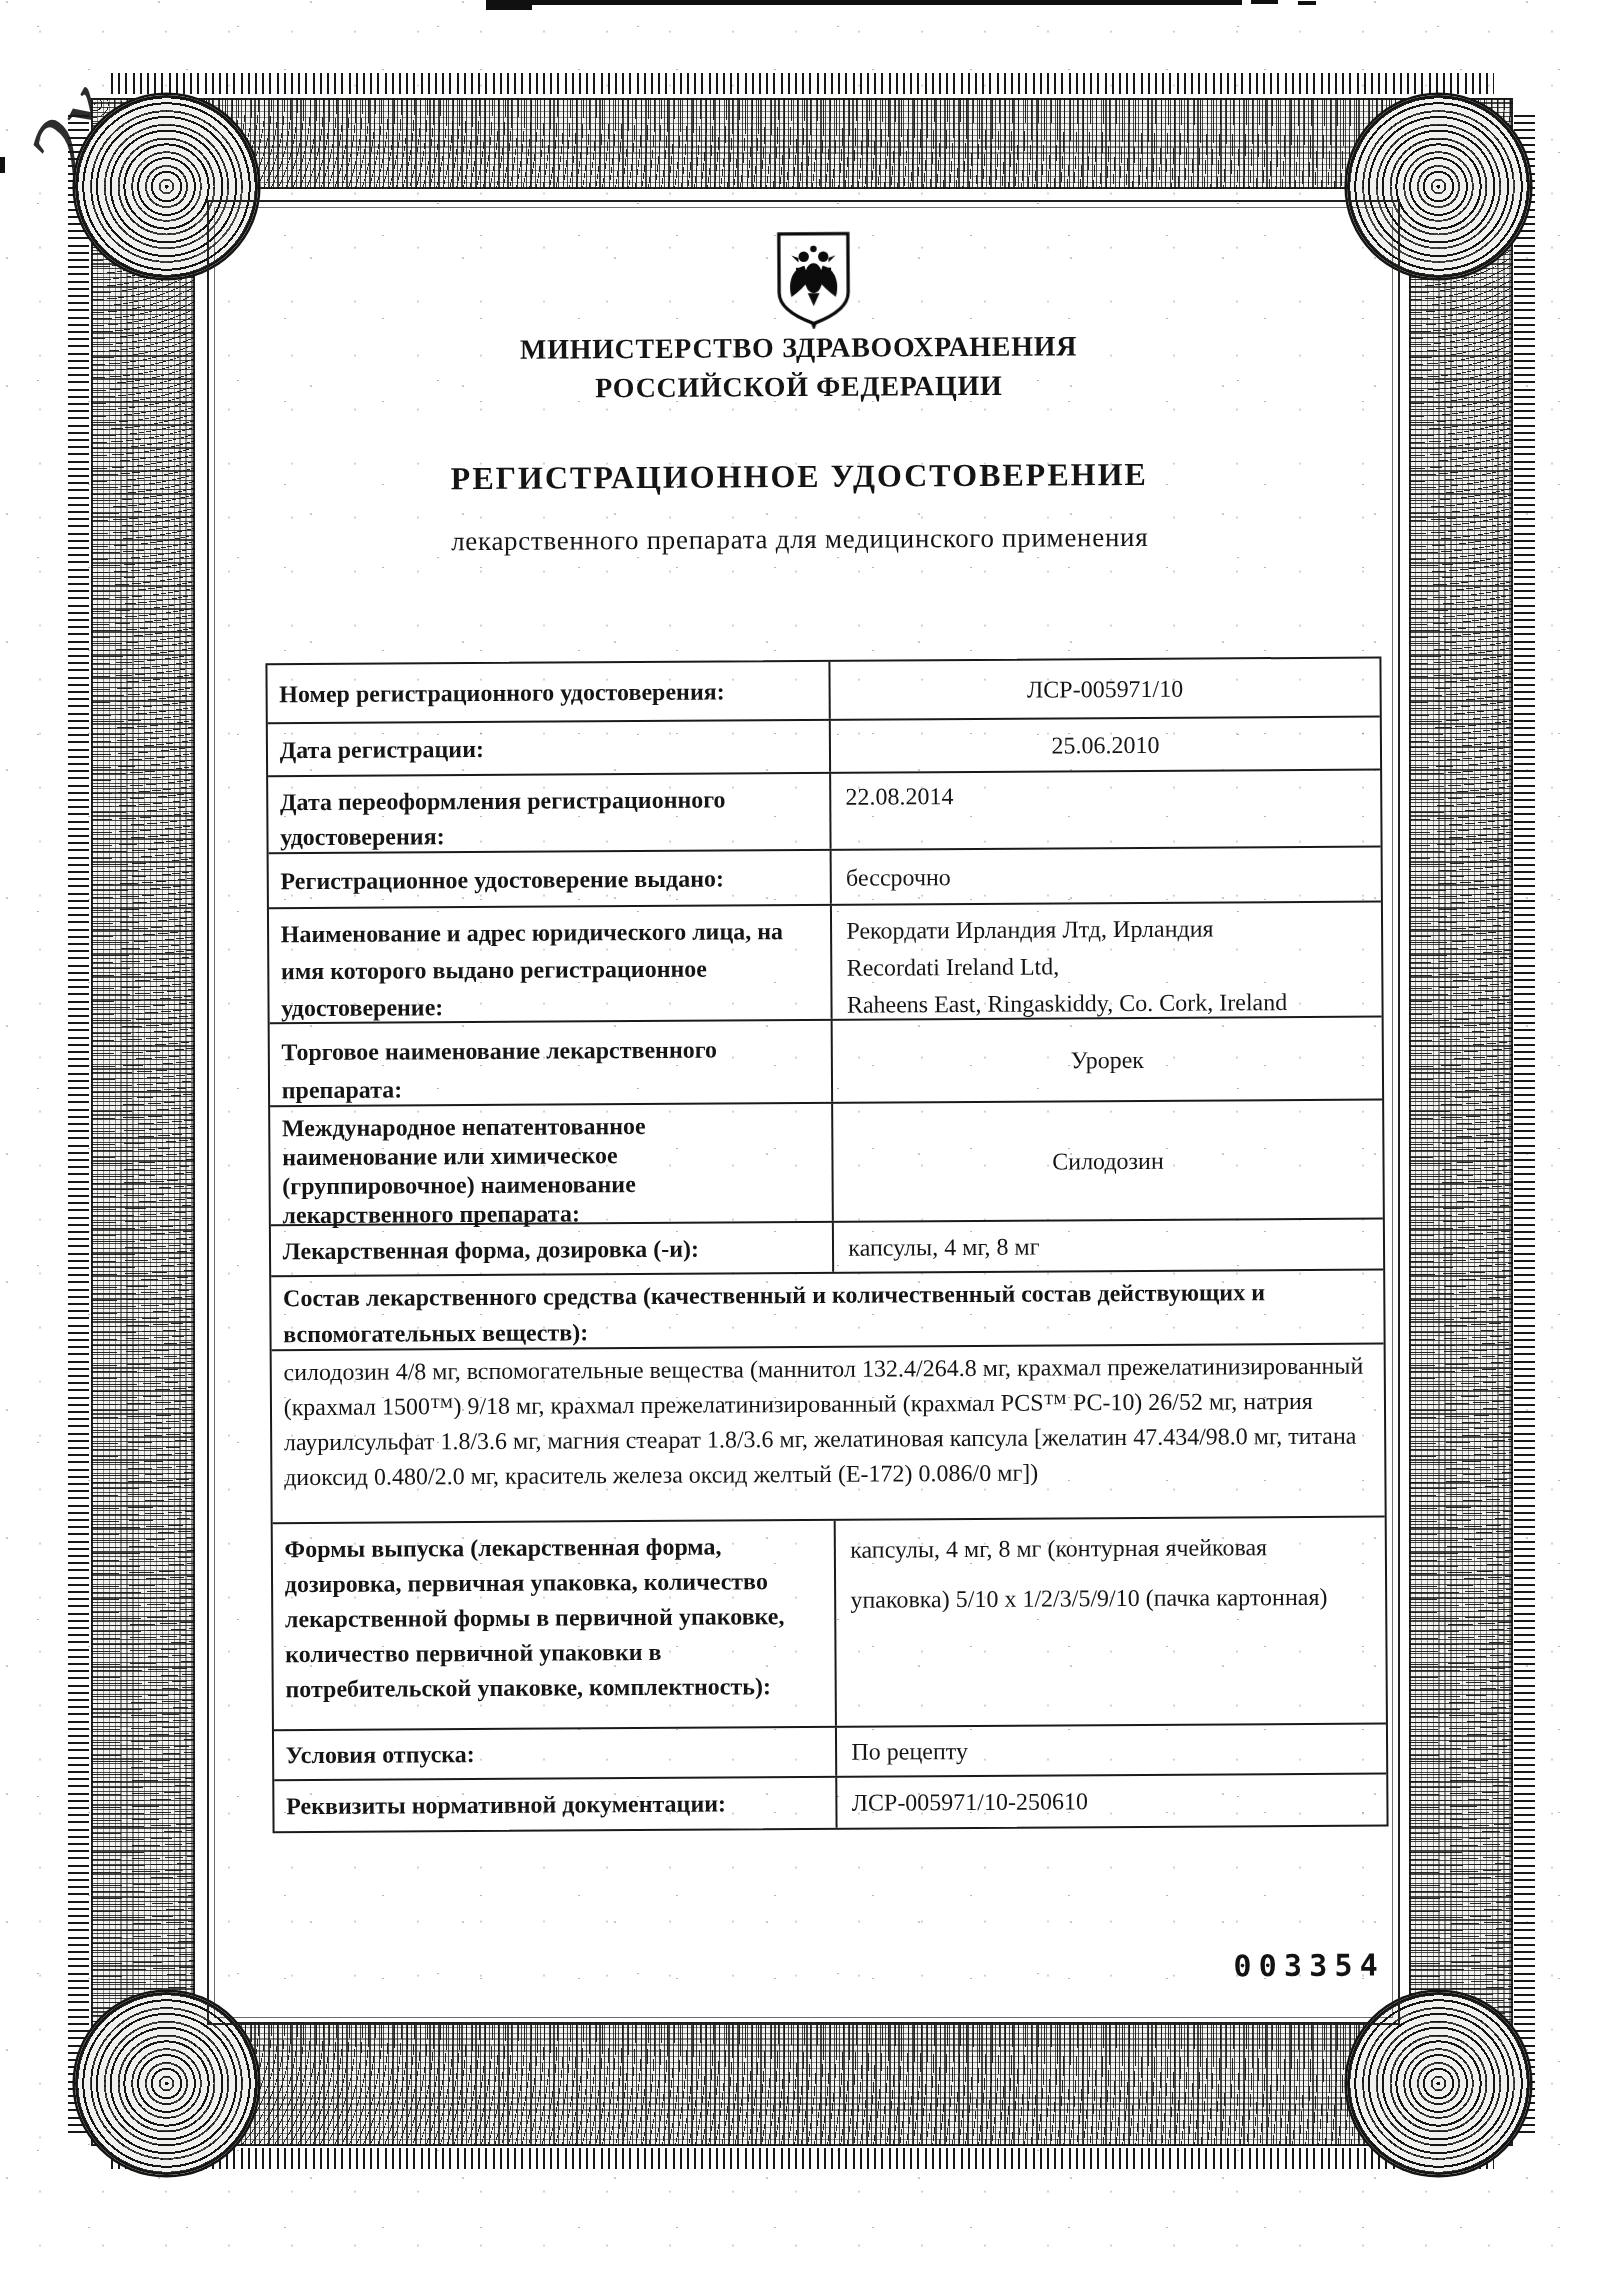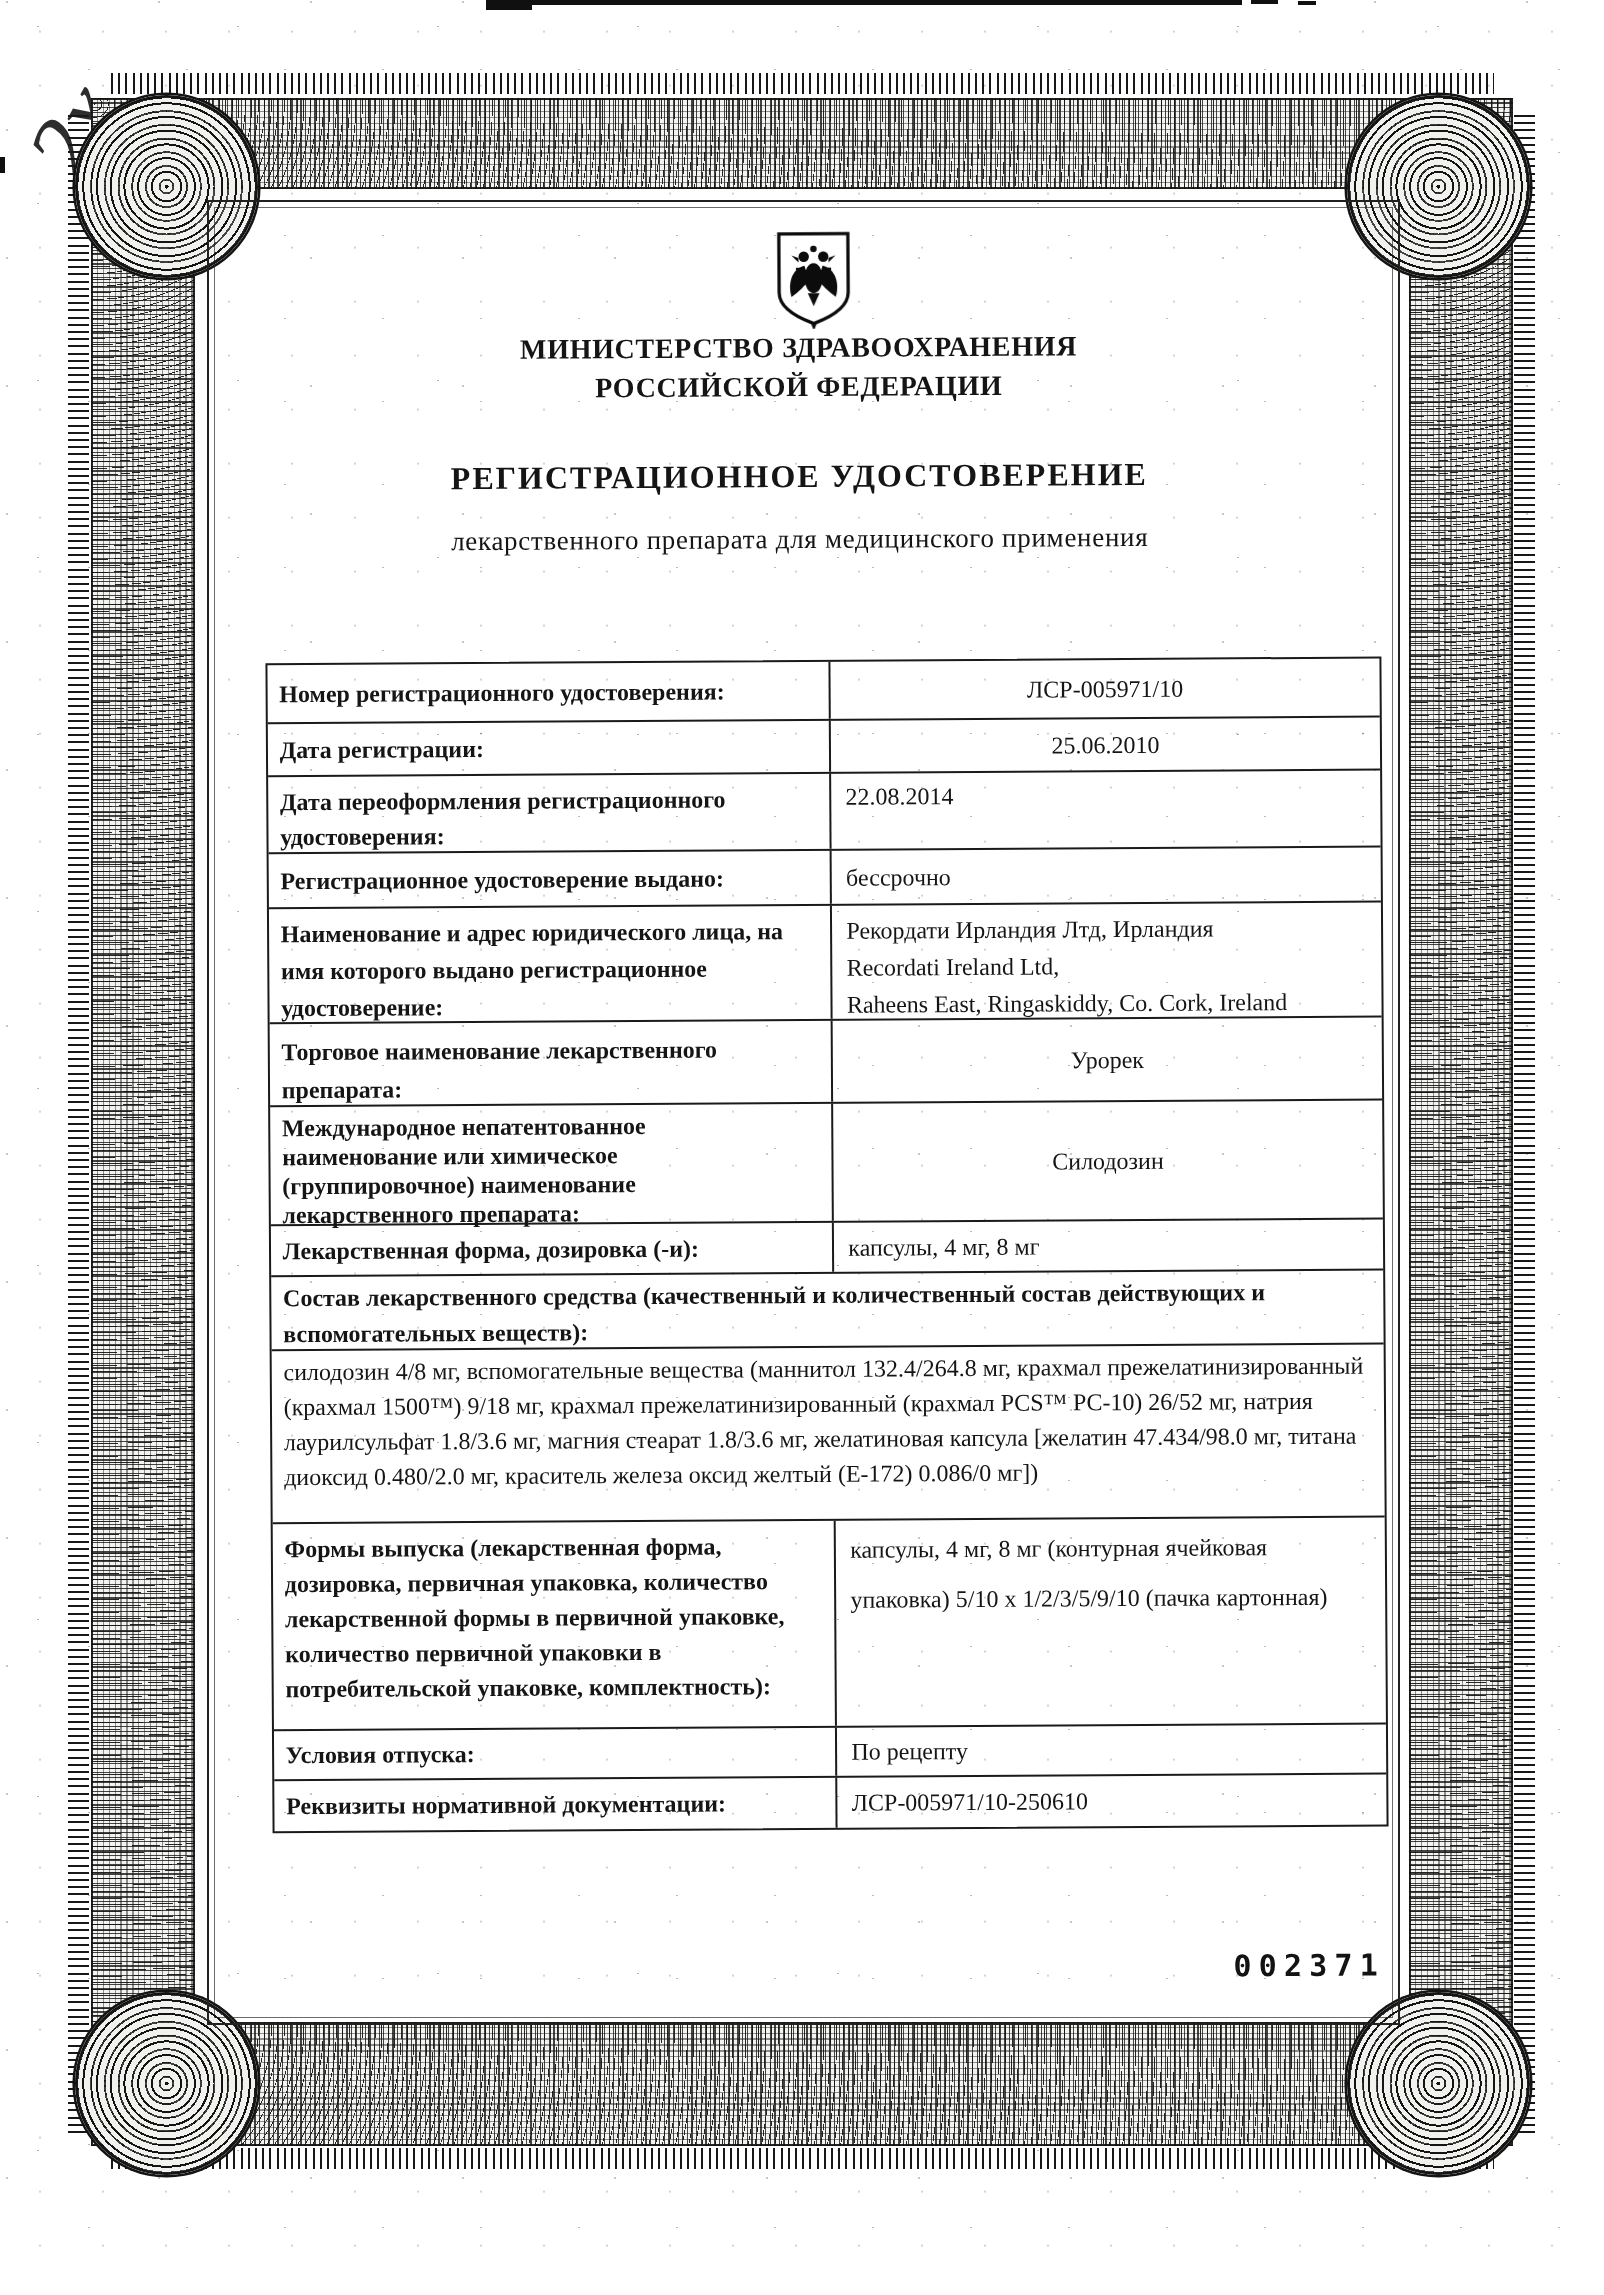--- a/index.html
+++ b/index.html
@@ -191,16 +191,16 @@
       <div class="trow r12">
         <div class="cell label vc">Условия отпуска:</div>
         <div class="cell value vc">По рецепту</div>
       </div>
       <div class="trow r13">
         <div class="cell label vc">Реквизиты нормативной документации:</div>
         <div class="cell value vc">ЛСР-005971/10-250610</div>
       </div>
     </div>
 
-    <div class="serial">002371</div>
+    <div class="serial">003354</div>
   </div>
 </div>
 
 
 </body></html>

